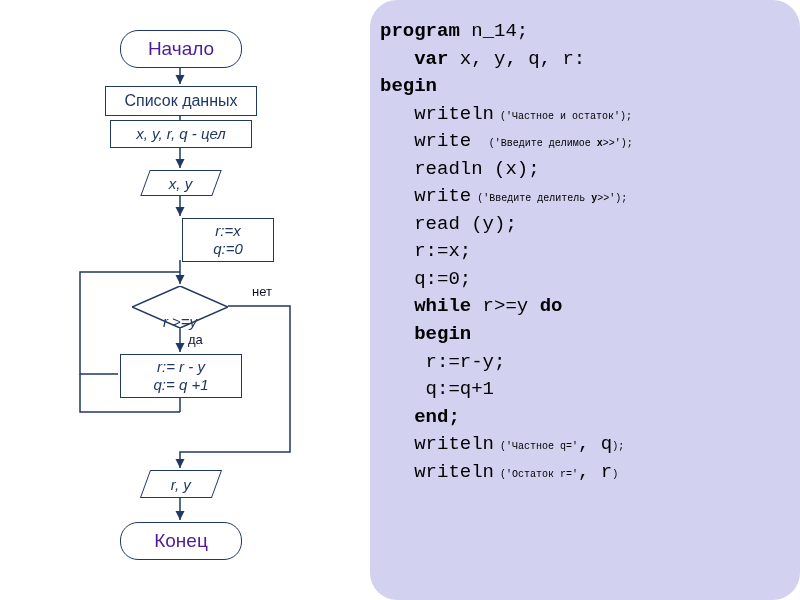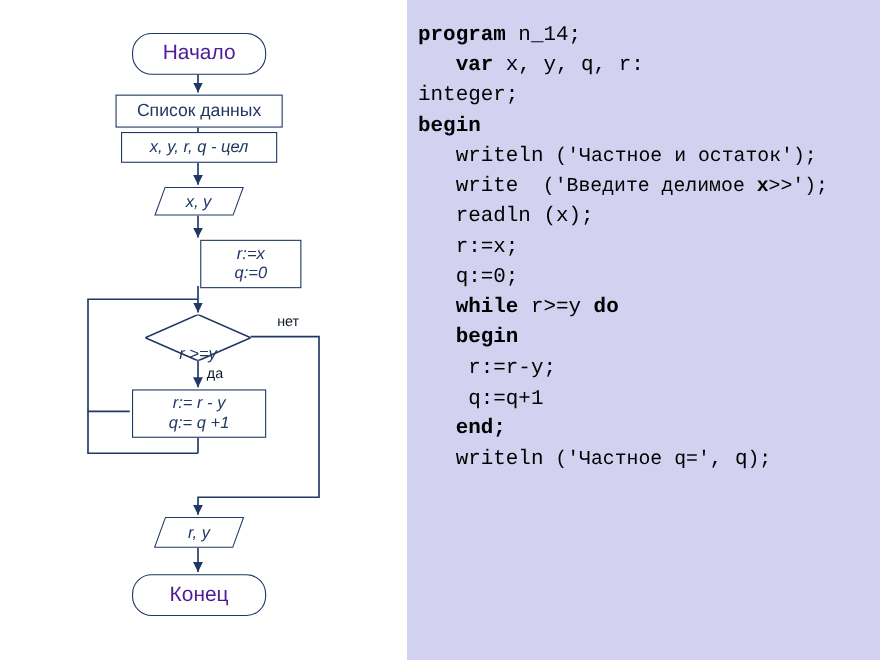--- a/index.html
+++ b/index.html
@@ -23,23 +23,24 @@
     top: 0;
     width: 430px;
     height: 600px;
     background: #d2d2f0;
     padding: 18px 10px;
     box-sizing: border-box;
     font-family: 'Courier New', monospace;
     font-size: 19px;
     line-height: 1.45;
     color: #000;
+    border-radius: 27px;
   }
   .code-panel .kw { font-weight: bold; }
-  .code-panel .small { font-size: 18px; }
+  .code-panel .small { font-size: 10px; }
   .code-panel .bold { font-weight: bold; }
   .code-panel div { white-space: pre; }
 
   
   .terminator {
     position: absolute;
     width: 120px;
     height: 36px;
     border: 1.5px solid #203864;
     border-radius: 18px;
@@ -179,26 +180,28 @@
   </div>
 
   <div class="terminator" style="left:90px; top:502px;">
     <span>Конец</span>
   </div>
 </div>
 
 <div class="code-panel">
   <div><span class="kw">program</span><span> n_14;</span></div>
   <div><span class="kw">   var</span><span> x, y, q, r:</span></div>
-  <div>integer;</div>
   <div class="kw">begin</div>
   <div><span>   writeln</span><span class="small"> ('Частное и остаток');</span></div>
   <div><span>   write </span><span class="small"> ('Введите делимое </span><span class="small bold">x</span><span class="small">&gt;&gt;');</span></div>
   <div>   readln (x);</div>
+  <div><span>   write</span><span class="small"> ('Введите делитель </span><span class="small bold">y</span><span class="small">&gt;&gt;');</span></div>
+  <div>   read (y);</div>
   <div>   r:=x;</div>
   <div>   q:=0;</div>
   <div><span class="kw">   while</span><span> r&gt;=y </span><span class="kw">do</span></div>
   <div class="kw">   begin</div>
   <div>    r:=r-y;</div>
   <div>    q:=q+1</div>
   <div class="kw">   end;</div>
   <div><span>   writeln</span><span class="small"> ('Частное q='</span><span>, q</span><span class="small">);</span></div>
+  <div><span>   writeln</span><span class="small"> ('Остаток r='</span><span>, r</span><span class="small">)</span></div>
 </div>
 
 </body></html>

